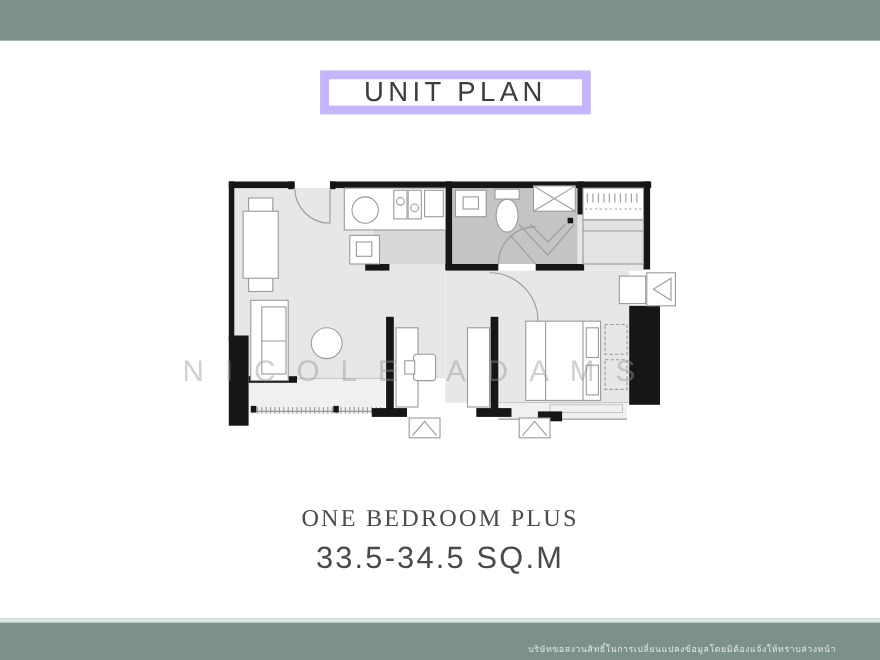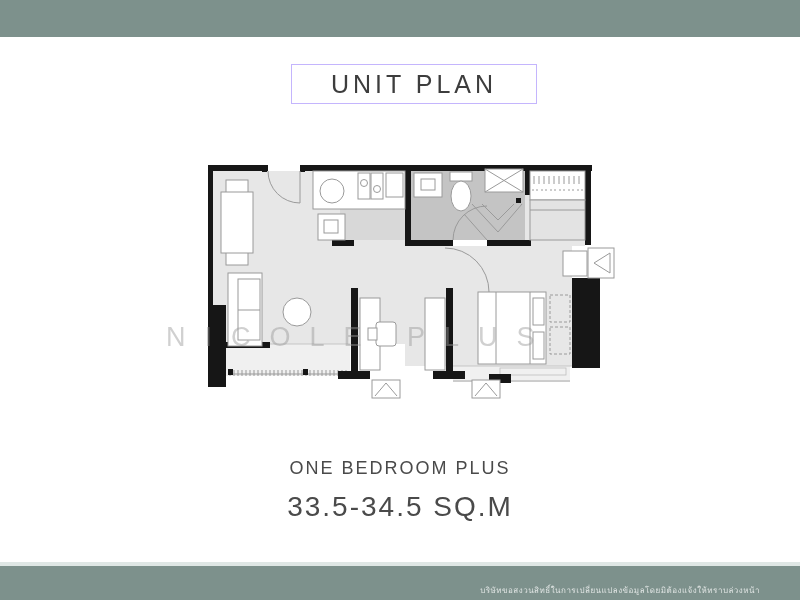--- a/index.html
+++ b/index.html
@@ -17,31 +17,31 @@
     background:#7d918c;border-top:4px solid #dfe7e5;box-sizing:border-box;
   }
   .footer-disclaimer{
     position:absolute;right:40px;top:584px;
     font-size:8px;letter-spacing:.5px;color:rgba(255,255,255,.78);
     white-space:nowrap;
   }
   
   .title-box{
     position:absolute;left:291px;top:64px;width:246px;height:40px;
-    border:1px solid #c4b5fd;box-sizing:border-box;
+    border:8px solid #c4b5fd;box-sizing:border-box;
     display:flex;align-items:center;justify-content:center;
   }
   .title-box span{
     font-size:25px;letter-spacing:4px;color:#3d3d3d;font-weight:400;
   }
   
   .caption{
     position:absolute;left:0;width:800px;text-align:center;color:#4a4a4a;
   }
-  .caption.type{top:458px;font-size:18px;letter-spacing:2px;}
+  .caption.type{top:458px;font-size:22px;letter-spacing:2px;font-family:Liberation Serif, serif;}
   .caption.area{top:491px;font-size:28px;letter-spacing:2px;}
   
   .plan-wrap{position:absolute;left:200px;top:152px;width:420px;height:250px;}
   .plan-wrap svg{display:block;}
   .watermark{
     position:absolute;left:166px;top:322px;
     font-size:27px;letter-spacing:19px;color:rgba(150,150,150,.45);
     white-space:nowrap;pointer-events:none;z-index:5;
   }
   
@@ -218,19 +218,19 @@
     <rect class="furn" x="172" y="228" width="28" height="18"></rect>
     <path class="ln" d="M175,244 L186,231 L197,244"></path>
   </g>
   <g>
     <rect class="furn" x="272" y="228" width="28" height="18"></rect>
     <path class="ln" d="M275,244 L286,231 L297,244"></path>
   </g>
 </svg>
 </div>
 
-<div class="watermark">NICOLE PLUS</div>
+<div class="watermark">NICOLE ADAMS</div>
 
 <div class="caption type">ONE BEDROOM PLUS</div>
 <div class="caption area">33.5-34.5 SQ.M</div>
 
 <div class="band-bottom"></div>
 <div class="footer-disclaimer">บริษัทขอสงวนสิทธิ์ในการเปลี่ยนแปลงข้อมูลโดยมิต้องแจ้งให้ทราบล่วงหน้า</div>
 
 </body></html>

